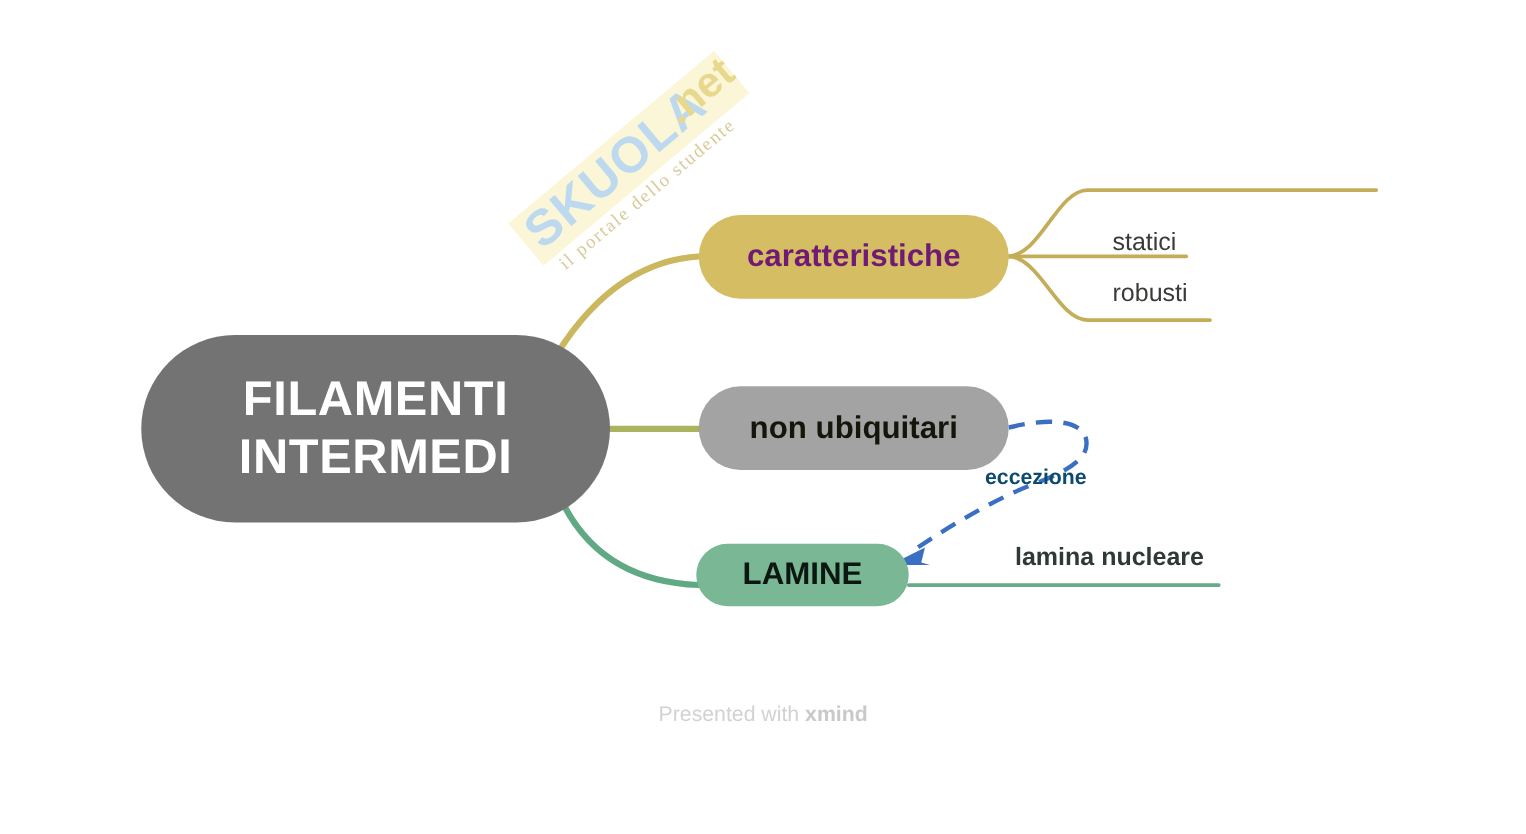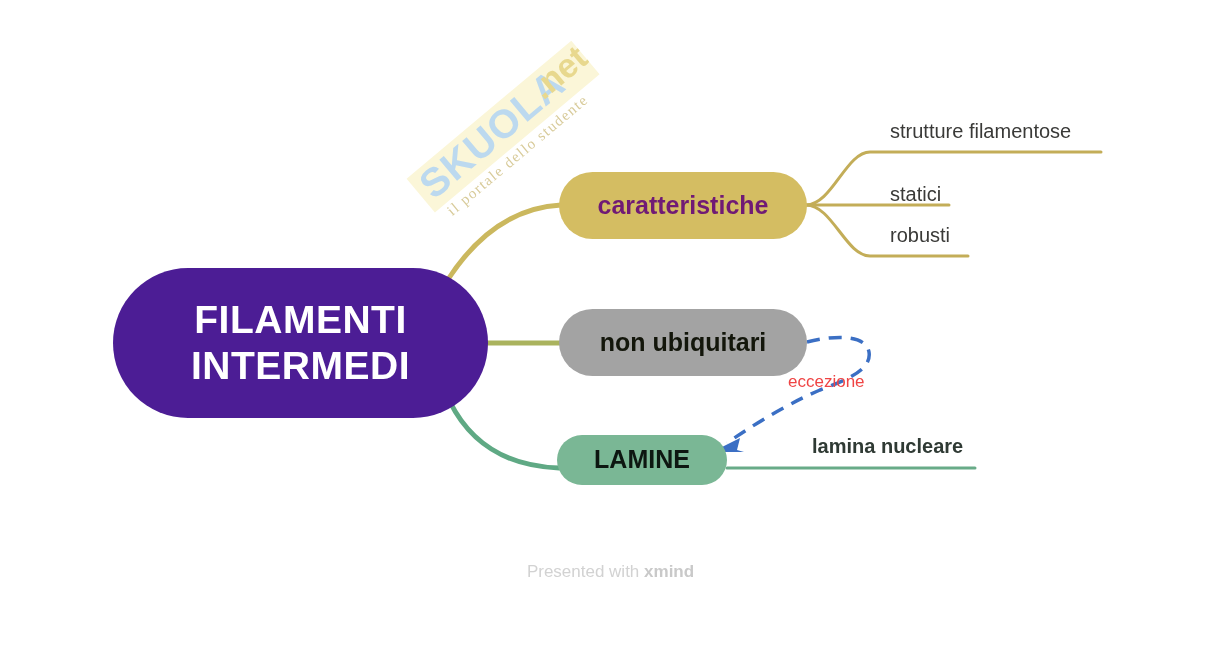--- a/index.html
+++ b/index.html
@@ -46,21 +46,21 @@
     box-sizing: border-box;
     line-height: 1.18;
   }
 
   #node-root {
     left: 113px;
     top: 268px;
     width: 375px;
     height: 150px;
     border-radius: 75px;
-    background: #4c1d95;
+    background: #737373;
     color: #ffffff;
     font-size: 39px;
     font-weight: bold;
     letter-spacing: 0.5px;
   }
 
   #node-caratteristiche {
     left: 559px;
     top: 172px;
     width: 248px;
@@ -107,22 +107,22 @@
   #leaf-statici   { left: 890px; top: 183px; }
   #leaf-robusti   { left: 890px; top: 224px; }
   #leaf-lamina    { left: 812px; top: 435px; color: #2f3a34; font-weight: bold; }
 
   
   #label-eccezione {
     position: absolute;
     left: 788px;
     top: 372px;
     font-size: 17px;
-    font-weight: normal;
-    color: #ef4444;
+    font-weight: bold;
+    color: #0c4a6e;
     white-space: nowrap;
   }
 
   
   #footer {
     position: absolute;
     left: 0;
     top: 562px;
     width: 1221px;
     text-align: center;
@@ -182,21 +182,20 @@
   </div>
 
   <div class="node" id="node-non-ubiquitari">
     <span>non ubiquitari</span>
   </div>
 
   <div class="node" id="node-lamine">
     <span>LAMINE</span>
   </div>
 
-  <div class="leaf" id="leaf-strutture">strutture filamentose</div>
   <div class="leaf" id="leaf-statici">statici</div>
   <div class="leaf" id="leaf-robusti">robusti</div>
   <div class="leaf" id="leaf-lamina">lamina nucleare</div>
 
   <div id="label-eccezione">eccezione</div>
 
   <div id="footer">
     <span>Presented with </span><span class="brand">xmind</span>
   </div>
 

